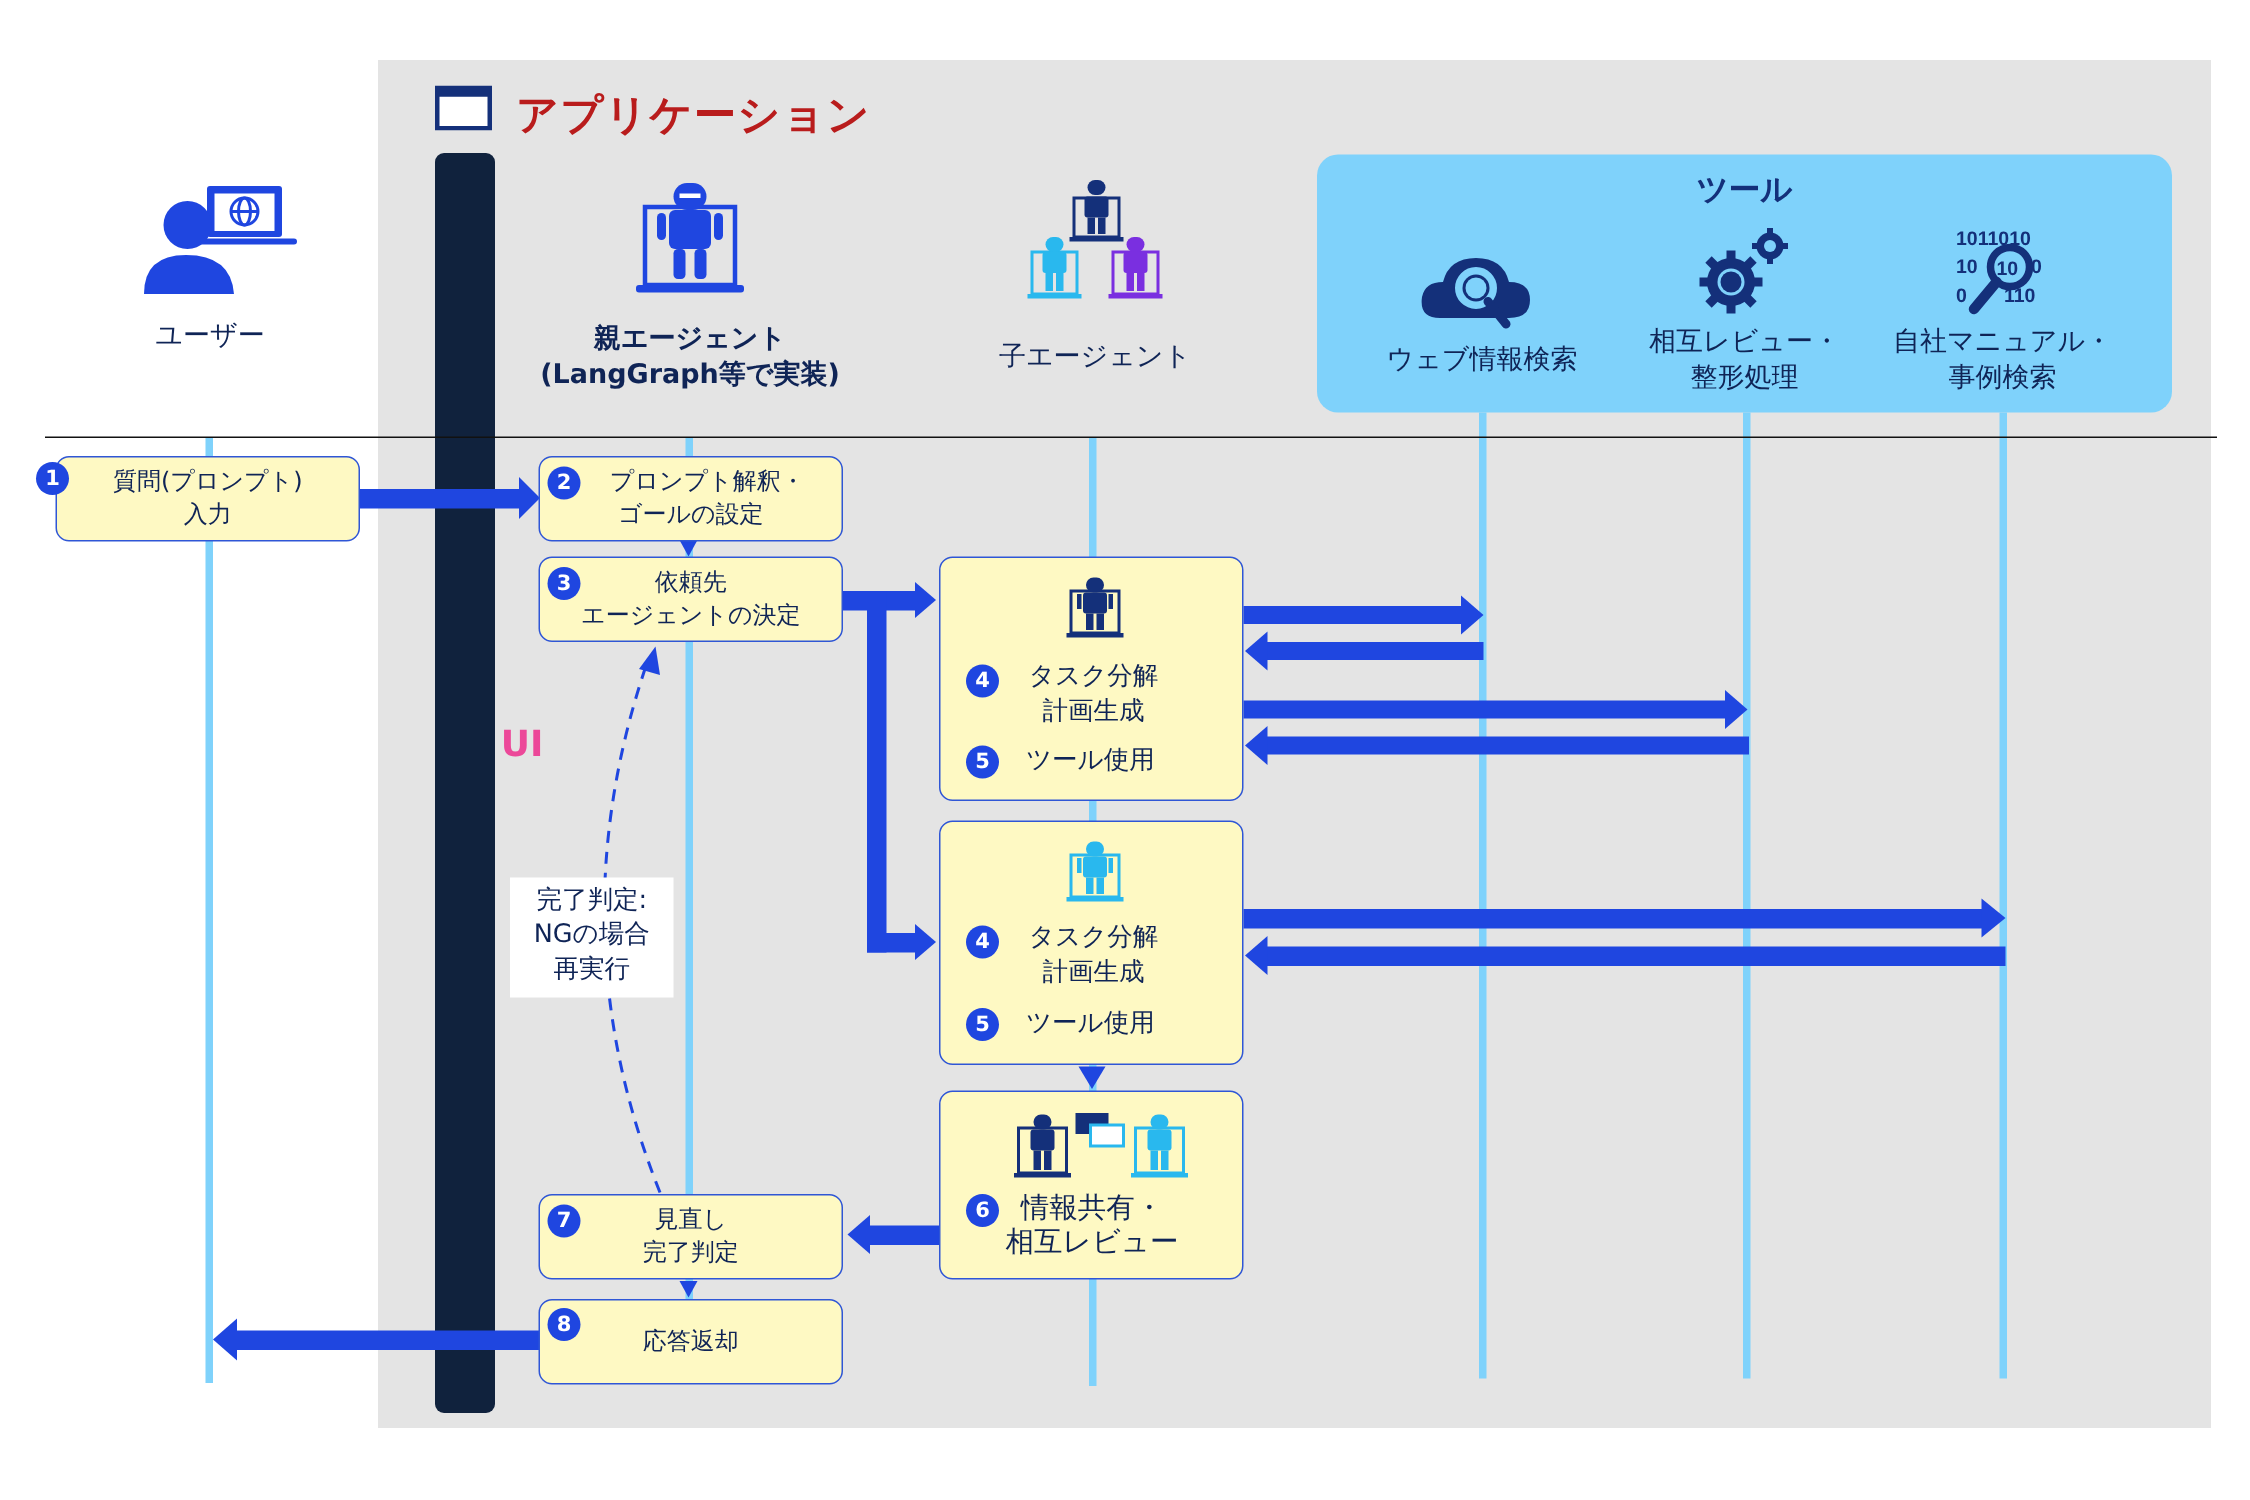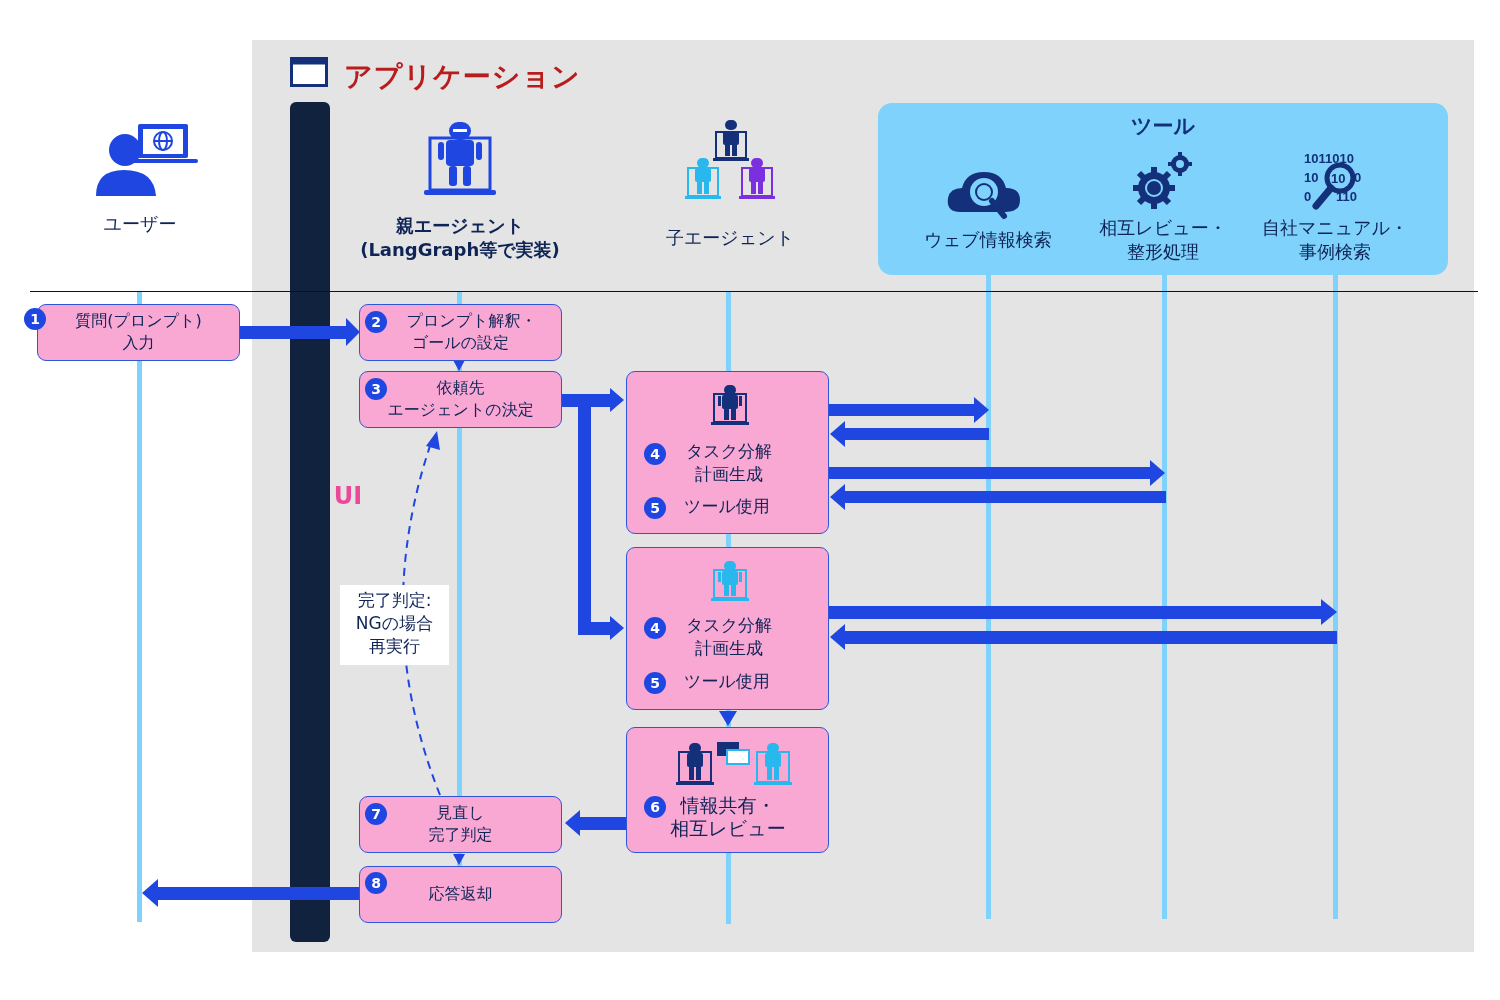--- a/index.html
+++ b/index.html
@@ -8,21 +8,21 @@
   #app-panel{left:252px;top:40px;width:1222px;height:912px;background:#e4e4e4;}
   #app-title{left:344px;top:58px;font-size:28px;font-weight:bold;color:#b91c1c;letter-spacing:1px;}
   #app-icon{left:290px;top:57px;width:38px;height:30px;}
   #ui-bar{left:290px;top:102px;width:40px;height:840px;background:#10223d;border-radius:6px;}
   #ui-label{left:290px;top:482px;width:40px;text-align:center;color:#ec4899;font-weight:bold;font-size:24px;padding-left:38px;}
   #tools-panel{left:878px;top:103px;width:570px;height:172px;background:#7fd2fb;border-radius:14px;}
   #tools-title{left:878px;top:112px;width:570px;text-align:center;font-weight:bold;font-size:21px;color:#14307a;}
   .actor-label{font-size:18px;text-align:center;color:#0f2456;line-height:24px;}
   #divider{left:30px;top:291px;width:1448px;height:1px;background:#111;}
   .lifeline{position:absolute;width:5px;background:#7fd2fb;}
-  .box{position:absolute;background:#f9a8d4;border:1.5px solid #2f56d6;border-radius:9px;box-sizing:border-box;font-size:16px;text-align:center;color:#0f2456;line-height:22px;}
+  .box{position:absolute;background:#fef9c3;border:1.5px solid #2f56d6;border-radius:9px;box-sizing:border-box;font-size:16px;text-align:center;color:#0f2456;line-height:22px;}
   .num{position:absolute;width:22px;height:22px;border-radius:50%;background:#1f46e0;color:#fff;font-size:14px;font-weight:bold;line-height:22px;text-align:center;}
   #ng-note{left:340px;top:572px;width:109px;height:80px;background:#fff;font-size:17px;line-height:23px;text-align:center;padding-top:4px;box-sizing:border-box;color:#0f2456;margin-top:13px;}
   svg{position:absolute;left:0;top:0;}
 </style>
 </head>
 <body>
 
 <div id="app-panel" class="abs"></div>
 <svg id="app-icon" class="abs" viewBox="0 0 38 30" style="left:290px;top:57px;width:38px;height:30px;">
   <rect x="1.5" y="1.5" width="35" height="27" fill="#fff" stroke="#14307a" stroke-width="3"></rect>

